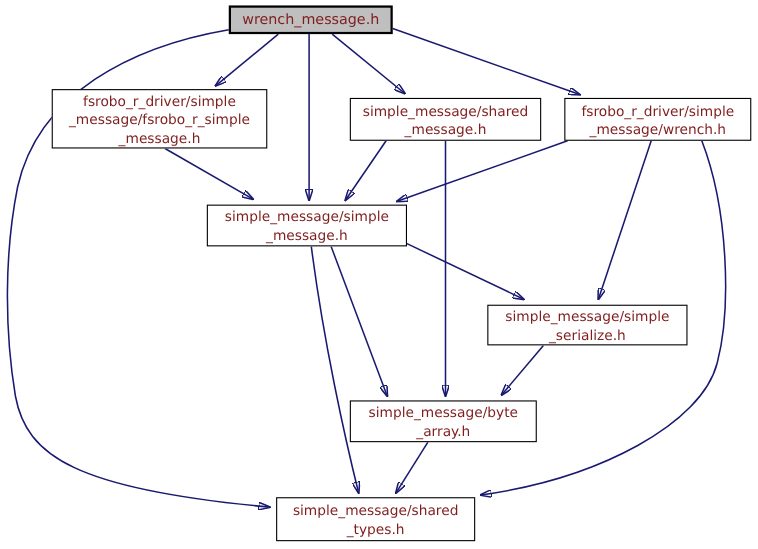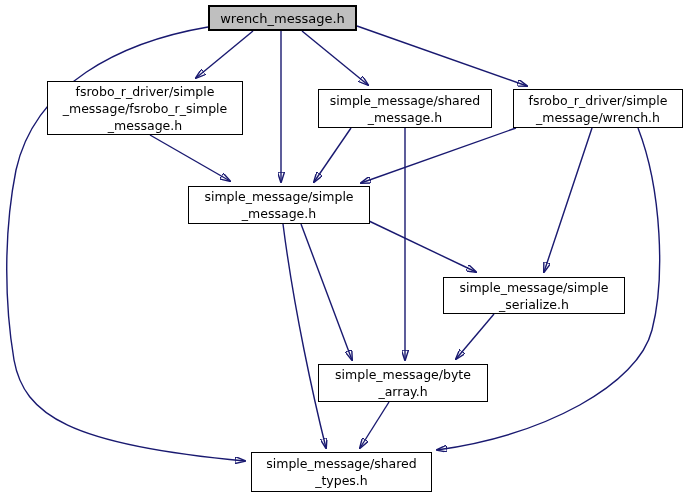--- a/index.html
+++ b/index.html
@@ -24,21 +24,21 @@
   svg.edges path {
     fill: none;
     stroke: #191970;
     stroke-width: 1.4;
   }
   .node {
     position: absolute;
     box-sizing: border-box;
     background: #ffffff;
     border: 1px solid #000000;
-    color: #000000;
+    color: #7f1d1d;
     font-size: 12.5px;
     line-height: 17px;
     text-align: center;
     white-space: pre-line;
     display: flex;
     align-items: center;
     justify-content: center;
     cursor: pointer;
   }
   .node.root {

